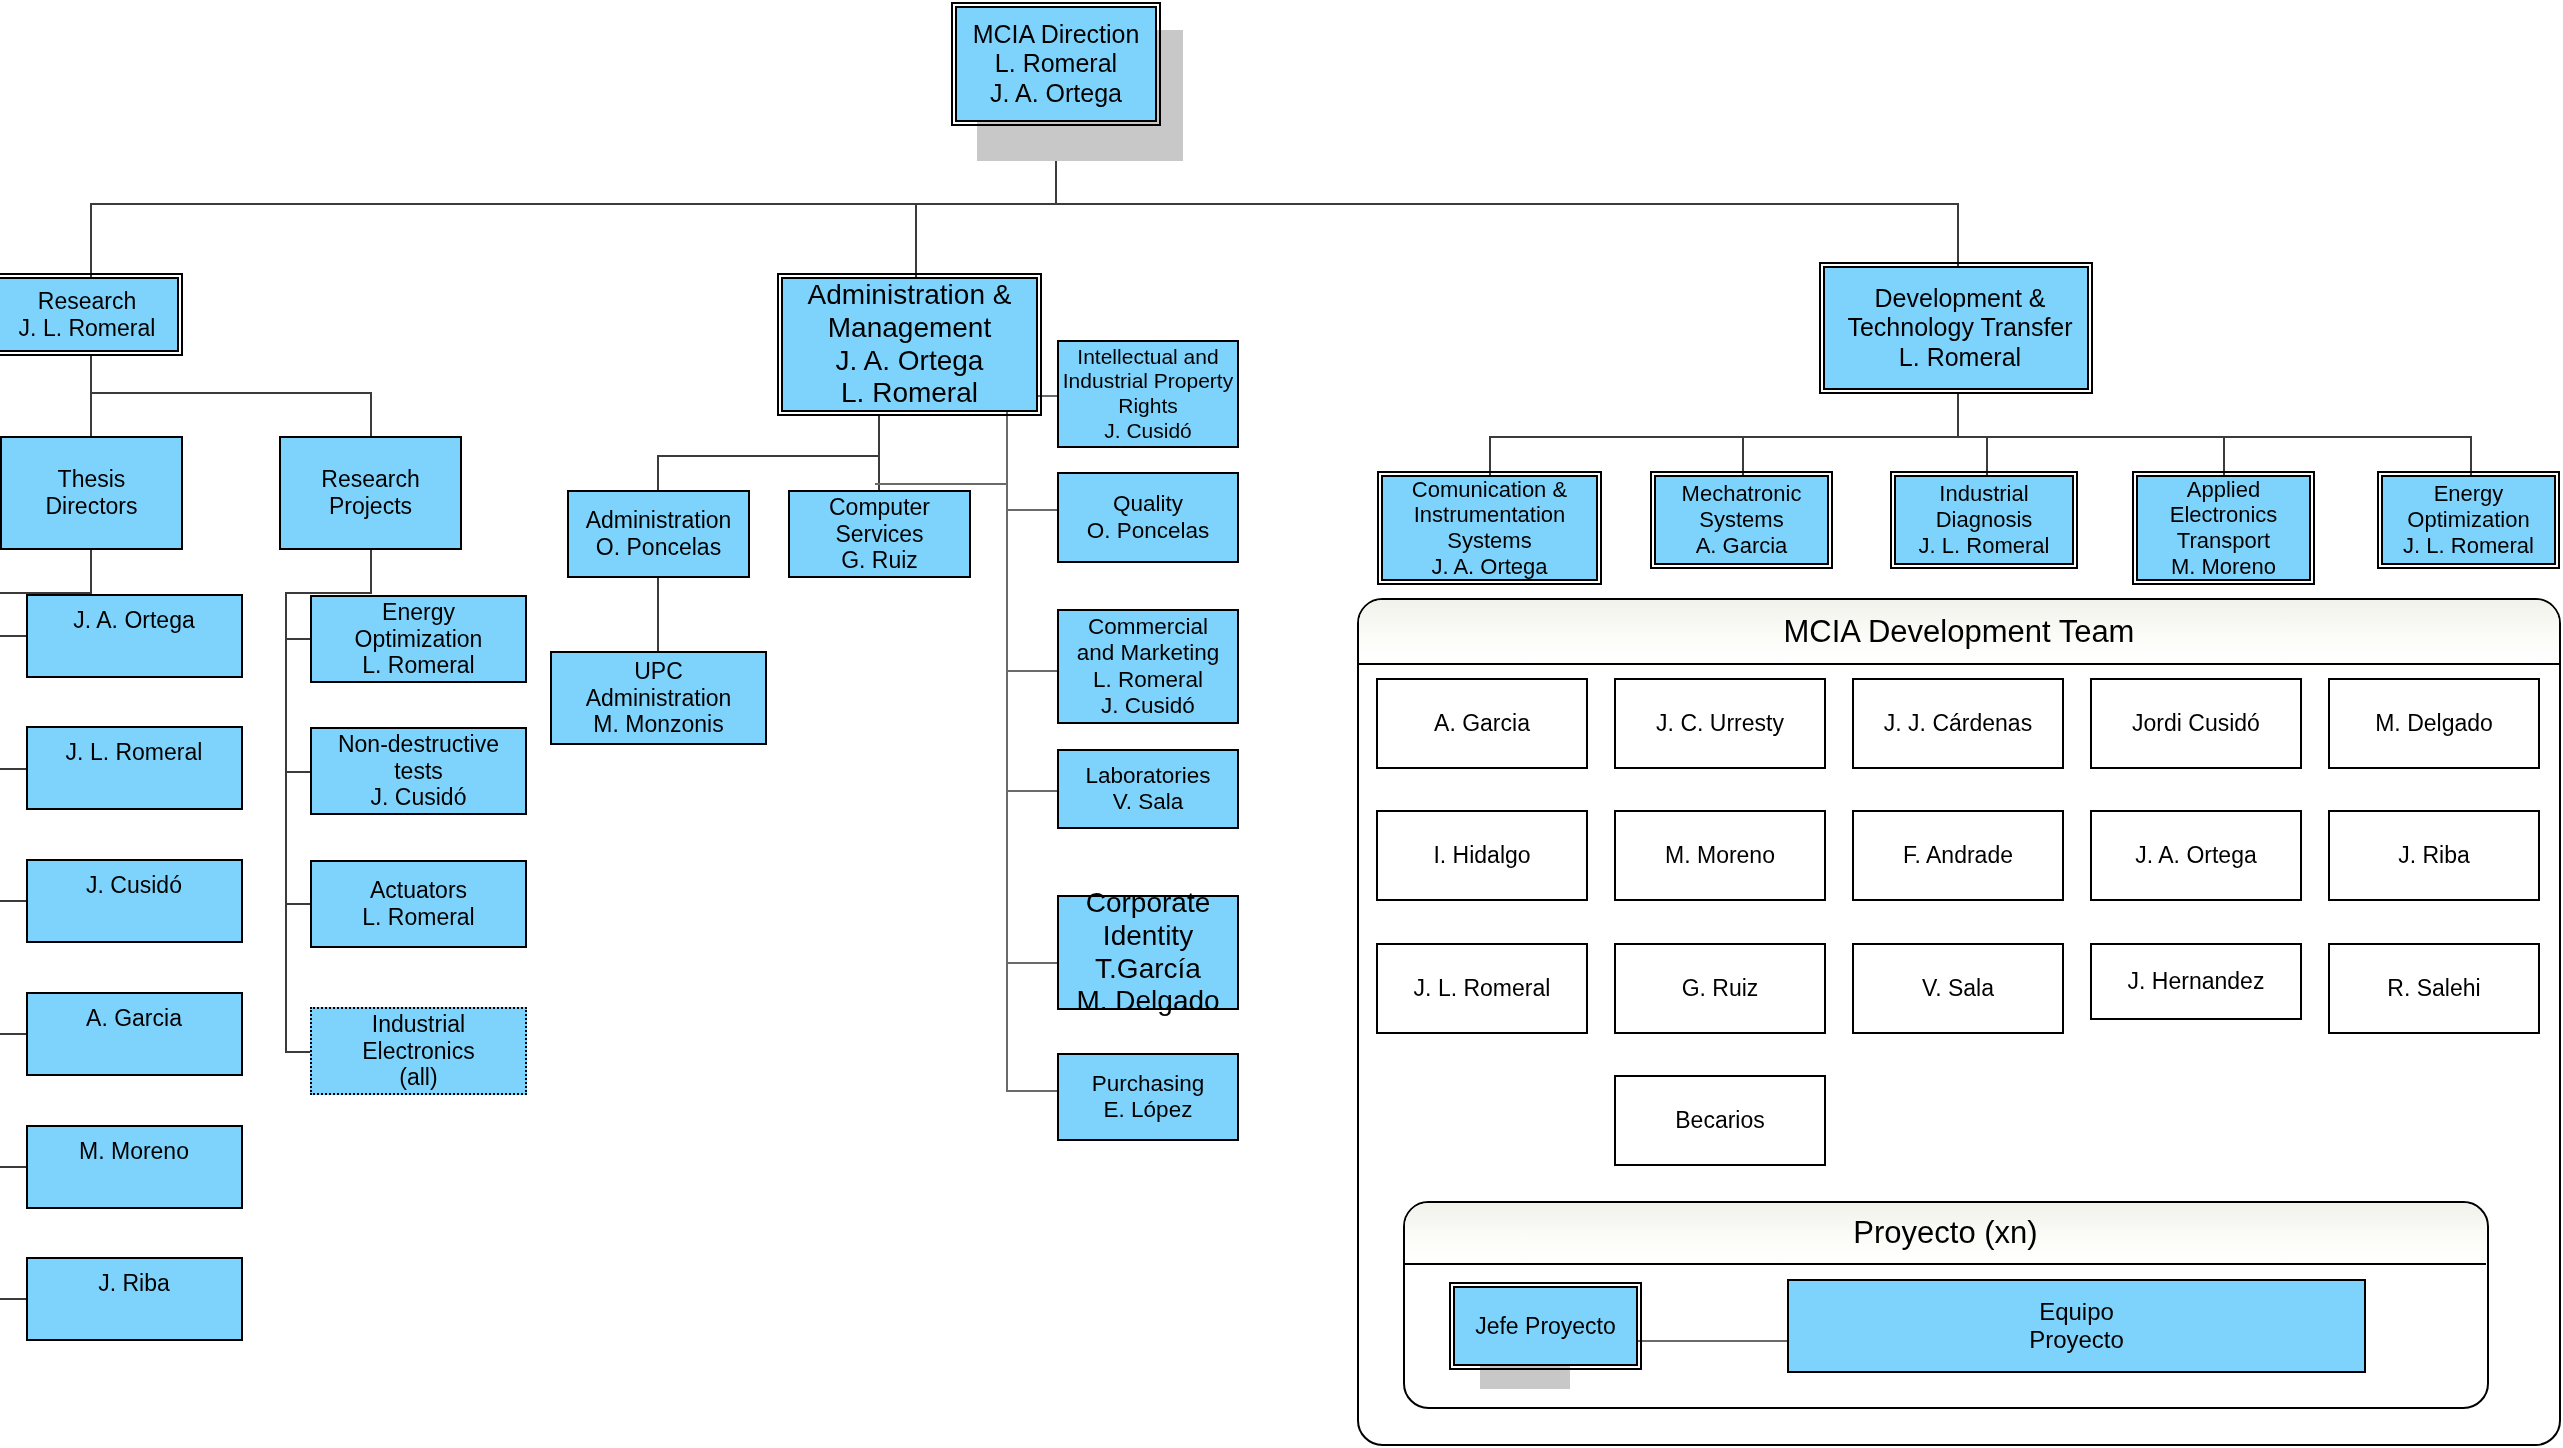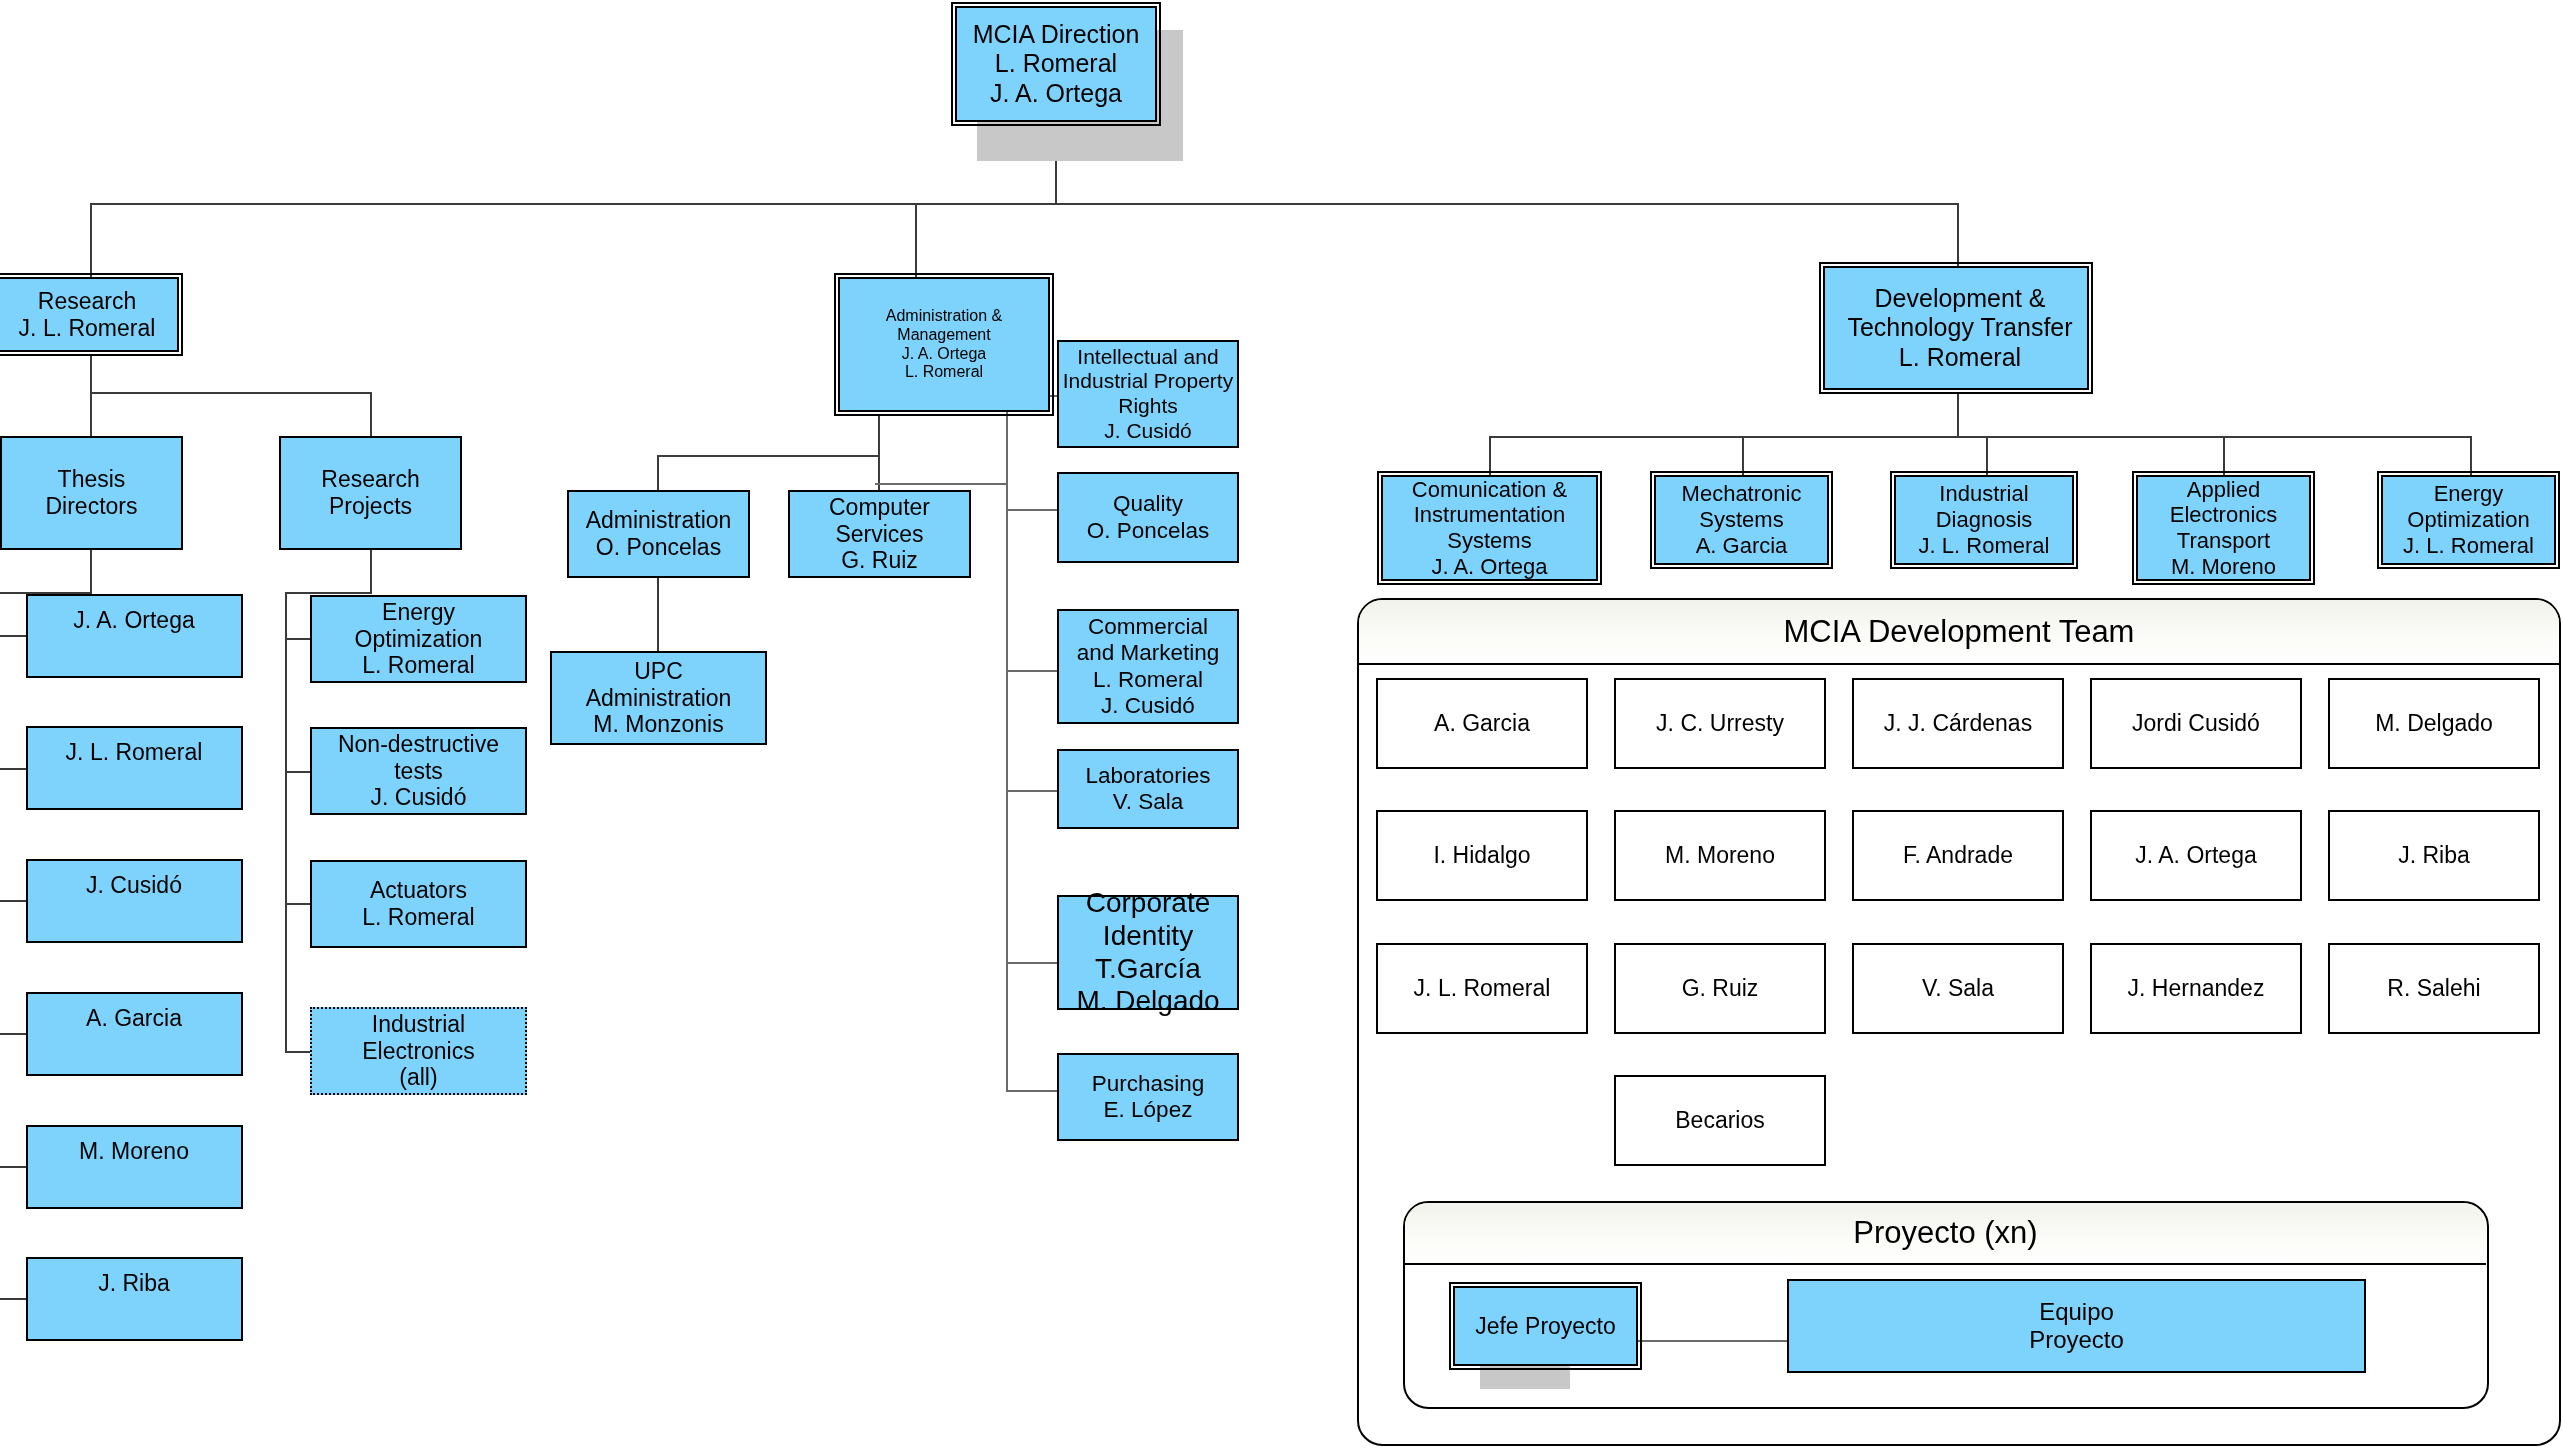--- a/index.html
+++ b/index.html
@@ -165,21 +165,21 @@
 
   <div class="node" style="left:310px; top:860px; width:217px; height:88px; font-size:23px;">Actuators
 L. Romeral</div>
   <div class="line h" style="left:285px; top:903px; width:27px;"></div>
 
   <div class="node dotted" style="left:310px; top:1007px; width:217px; height:88px; font-size:23px;">Industrial
 Electronics
 (all)</div>
   <div class="line h" style="left:285px; top:1051px; width:27px;"></div>
 
-  <div class="node dbl" style="left:838px; top:277px; width:212px; height:135px; font-size:16px;">Administration &amp;
+  <div class="node dbl" style="left:781px; top:277px; width:257px; height:135px; font-size:28px;">Administration &amp;
 Management
 J. A. Ortega
 L. Romeral</div>
 
   <div class="line v" style="left:878px; top:416px; height:40px;"></div>
   <div class="line h" style="left:657px; top:455px; width:222px;"></div>
   <div class="line v" style="left:657px; top:455px; height:37px;"></div>
   <div class="line v" style="left:878px; top:455px; height:37px;"></div>
 
   <div class="node" style="left:567px; top:490px; width:183px; height:88px; font-size:23px;">Administration
@@ -267,21 +267,21 @@
 
   <div class="member" style="left:1376px; top:810px; width:212px; height:91px; font-size:23px;">I. Hidalgo</div>
   <div class="member" style="left:1614px; top:810px; width:212px; height:91px; font-size:23px;">M. Moreno</div>
   <div class="member" style="left:1852px; top:810px; width:212px; height:91px; font-size:23px;">F. Andrade</div>
   <div class="member" style="left:2090px; top:810px; width:212px; height:91px; font-size:23px;">J. A. Ortega</div>
   <div class="member" style="left:2328px; top:810px; width:212px; height:91px; font-size:23px;">J. Riba</div>
 
   <div class="member" style="left:1376px; top:943px; width:212px; height:91px; font-size:23px;">J. L. Romeral</div>
   <div class="member" style="left:1614px; top:943px; width:212px; height:91px; font-size:23px;">G. Ruiz</div>
   <div class="member" style="left:1852px; top:943px; width:212px; height:91px; font-size:23px;">V. Sala</div>
-  <div class="member" style="left:2090px; top:943px; width:212px; height:91px; font-size:23px;">J. Hernandez</div>
+  <div class="member" style="left:2090px; top:943px; width:212px; height:77px; font-size:23px;">J. Hernandez</div>
   <div class="member" style="left:2328px; top:943px; width:212px; height:91px; font-size:23px;">R. Salehi</div>
 
   <div class="member" style="left:1614px; top:1075px; width:212px; height:91px; font-size:23px;">Becarios</div>
 
   <div class="panel" style="left:1403px; top:1201px; width:1086px; height:208px; z-index:6;"></div>
   <div class="panel-header" style="left:1405px; top:1203px; width:1081px; height:62px; font-size:31px; z-index:7;">Proyecto (xn)</div>
 
   <div class="shadow" style="left:1480px; top:1298px; width:90px; height:91px; z-index:7;"></div>
   <div class="node dbl" style="left:1453px; top:1286px; width:185px; height:80px; font-size:23px; z-index:9;">Jefe Proyecto</div>
 

